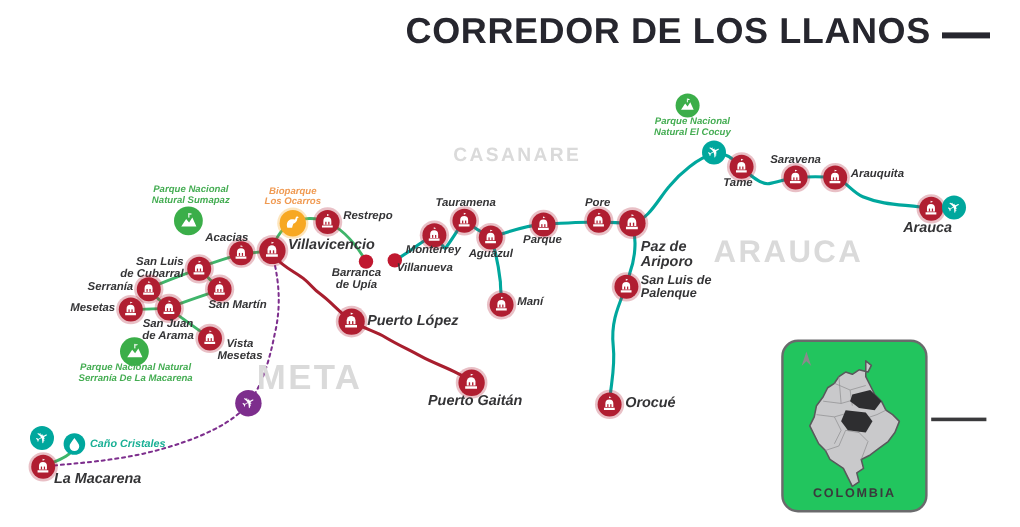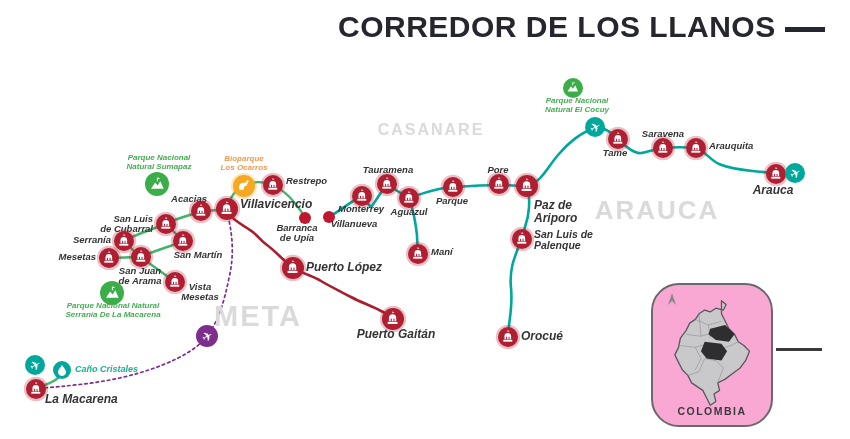--- a/index.html
+++ b/index.html
@@ -26,21 +26,21 @@
   .plane{color:#fff;font-size:13px;line-height:1;transform:rotate(-28deg);font-family:"DejaVu Sans",sans-serif;}
   
   .lbl{position:absolute;font-style:italic;font-weight:700;color:#343436;white-space:pre-line;line-height:1.08;}
   .lbl.m{font-size:9.5px;}
   .lbl.ml{font-size:10.5px;}
   .lbl.l{font-size:12px;}
   .lbl.park-lbl{color:#45AD53;font-size:8px;font-weight:600;}
   .lbl.bio-lbl{color:#F09A52;font-size:8px;font-weight:600;}
   .lbl.water-lbl{color:#19B095;font-size:9px;}
   
-  .inset{position:absolute;left:651px;top:283px;width:118px;height:140px;border:2px solid #6A6A6C;border-radius:28px;background:#f9a8d4;}
+  .inset{position:absolute;left:651px;top:283px;width:118px;height:140px;border:2px solid #6A6A6C;border-radius:14px;background:#22c55e;}
   .inset-label{position:absolute;left:50%;bottom:8px;transform:translateX(-50%);font-size:10.5px;font-weight:800;letter-spacing:1.5px;color:#3A3A3C;}
   .inset-connector{position:absolute;left:776px;top:348px;width:46px;height:3px;background:#3A3A3C;}
   .north{position:absolute;left:13px;top:7px;width:12px;height:14px;}
 </style>
 </head>
 <body>
 
 <div class="stage">
 
   <div class="title-wrap">

